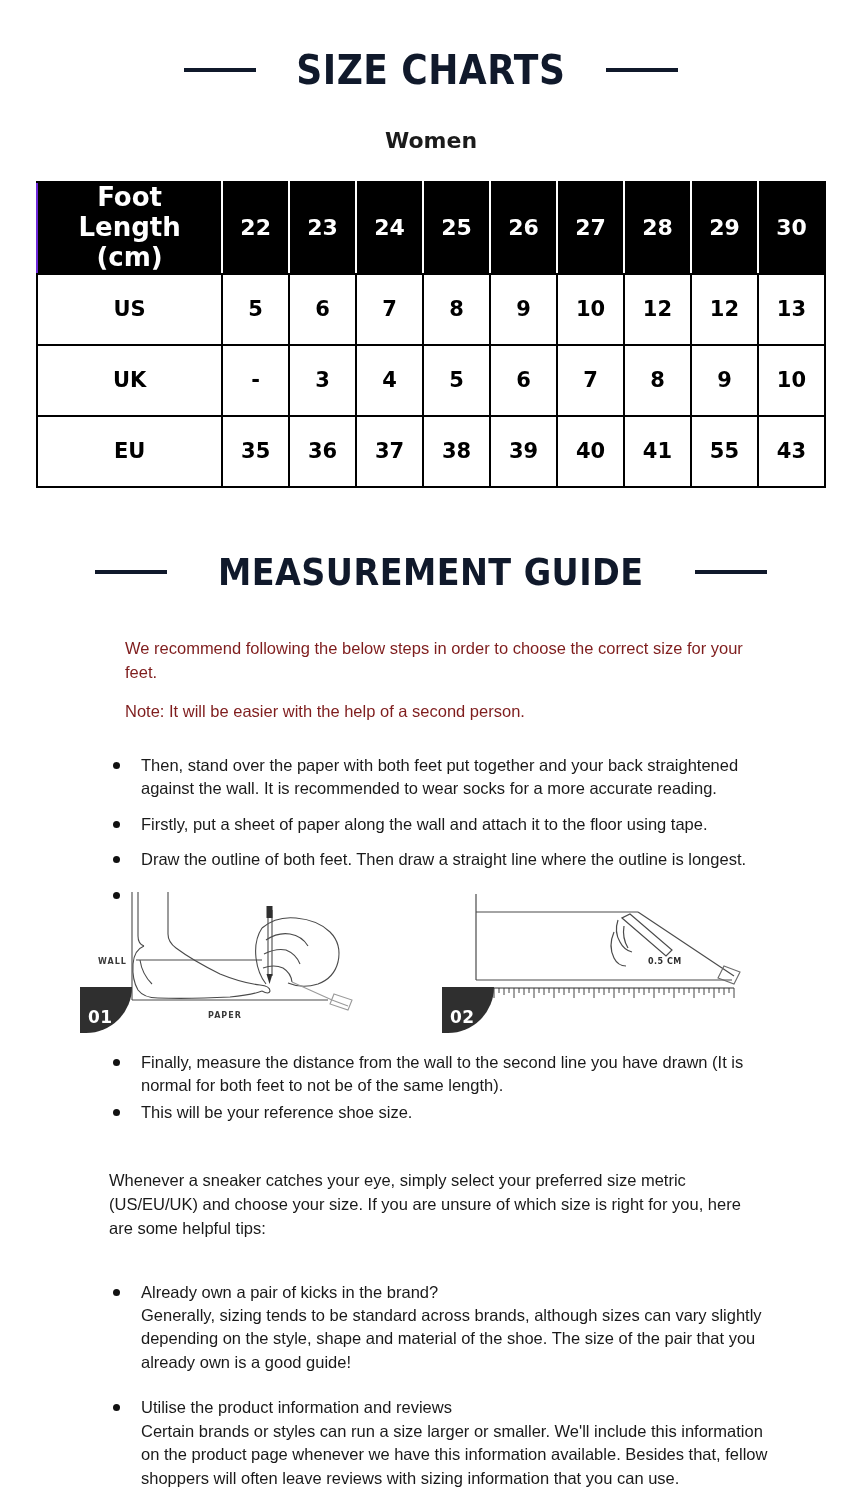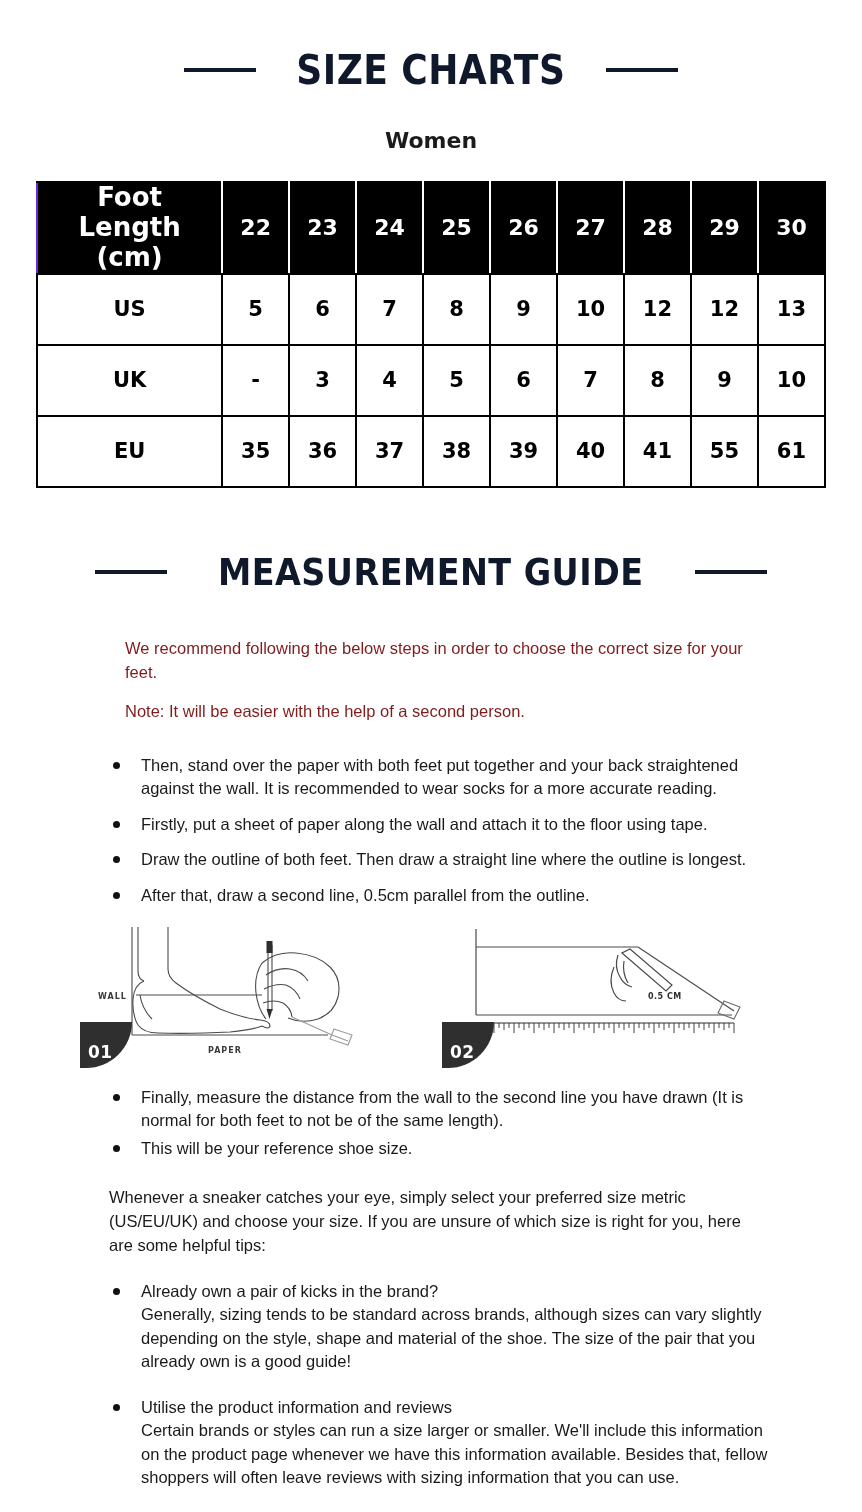--- a/index.html
+++ b/index.html
@@ -138,21 +138,21 @@
     top: 8px;
     width: 7px;
     height: 7px;
     background: #111;
     border-radius: 50%;
   }
   ul.steps.tight li { margin-bottom: 4px; }
   ul.steps.gap li { margin-bottom: 22px; }
 
   .para-block {
-    margin: 0 auto;
+    margin: 18px auto;
     width: 668px;
     padding-left: 12px;
   }
   .para-block p {
     margin: 0;
     font-size: 16.5px;
     line-height: 1.45;
     color: #1a1a1a;
   }
 
@@ -258,21 +258,21 @@
       <tr>
         <td class="rowlabel">EU</td>
         <td>35</td>
         <td>36</td>
         <td>37</td>
         <td>38</td>
         <td>39</td>
         <td>40</td>
         <td>41</td>
         <td>55</td>
-        <td>61</td>
+        <td>43</td>
       </tr>
     </tbody>
   </table>
 </div>
 
 <div style="height:62px"></div>
 <div id="guide-block" class="heading-row">
   <span class="dash"></span>
   <span class="heading-text">MEASUREMENT GUIDE</span>
   <span class="dash"></span>
@@ -297,21 +297,20 @@
     <li>
       <span class="bullet"></span>
       <span>Firstly, put a sheet of paper along the wall and attach it to the floor using tape.</span>
     </li>
     <li>
       <span class="bullet"></span>
       <span>Draw the outline of both feet. Then draw a straight line where the outline is longest.</span>
     </li>
     <li>
       <span class="bullet"></span>
-      <span>After that, draw a second line, 0.5cm parallel from the outline.</span>
     </li>
   </ul>
 
   <div class="diagrams">
 
     <div class="diagram">
       <svg width="340" height="145" viewBox="0 0 340 145">
         <g fill="none" stroke="#4a4a4a" stroke-width="1.1">
 
           <line x1="52" y1="4" x2="52" y2="112"></line>

